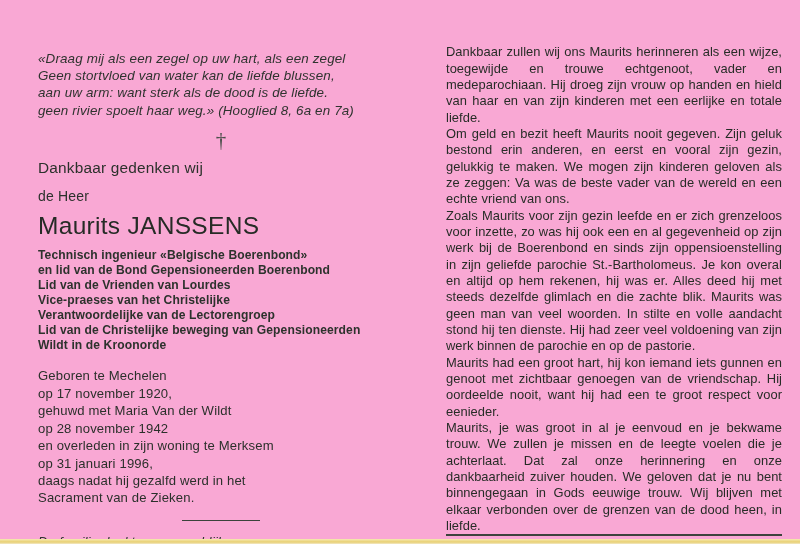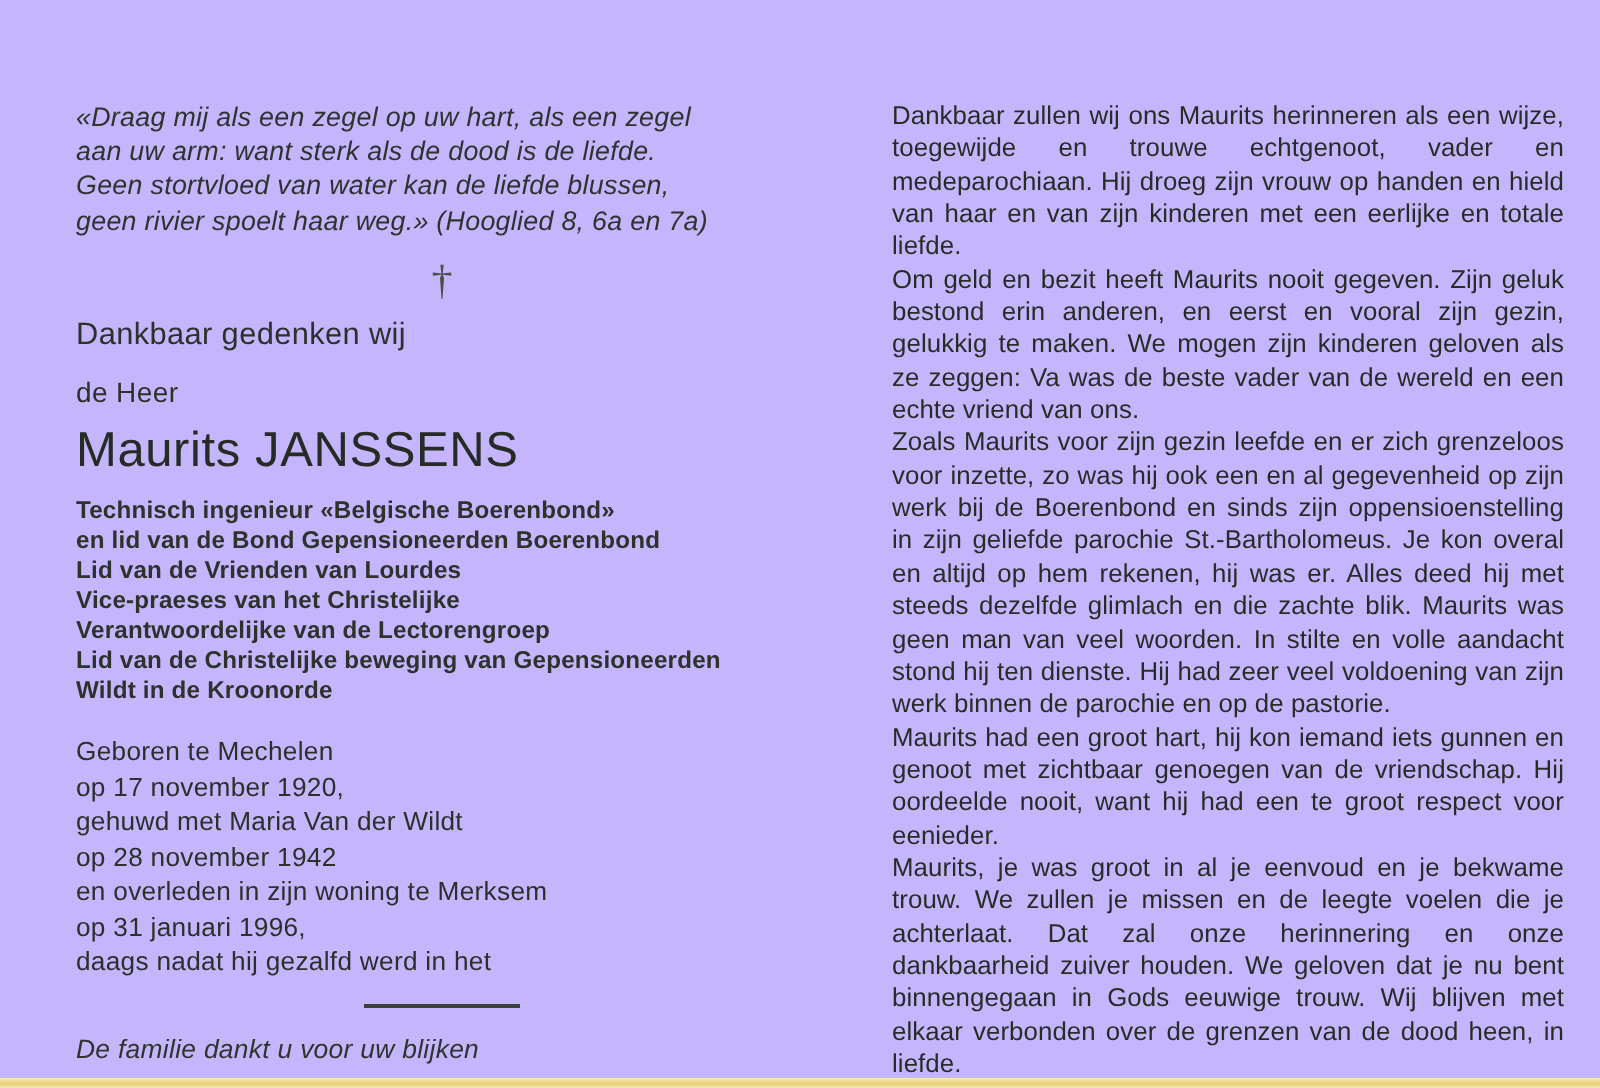--- a/index.html
+++ b/index.html
@@ -7,21 +7,21 @@
     padding: 0;
     background: #ffffff;
   }
   body {
     font-family: "Liberation Sans", sans-serif;
   }
   .card {
     position: relative;
     width: 800px;
     height: 544px;
-    background: #c4b5fd;
+    background: #f9a8d4;
     overflow: hidden;
     box-sizing: border-box;
   }
   .bottom-strip {
     position: absolute;
     left: 0;
     right: 0;
     bottom: 0;
     height: 5px;
     background: linear-gradient(to bottom, #f6ebb4 0%, #e8cf72 60%, #f3e9c6 100%);
@@ -37,20 +37,21 @@
     box-sizing: border-box;
     position: relative;
   }
   .col-right {
     width: 376px;
     padding: 50px 18px 0 22px;
     box-sizing: border-box;
     position: relative;
     display: flex;
     flex-direction: column;
+    justify-content: center;
   }
 
   
   .verse {
     font-style: italic;
     font-size: 13.4px;
     line-height: 17.2px;
     color: #2f332f;
     text-align: left;
     letter-spacing: 0.15px;
@@ -141,22 +142,22 @@
 </head>
 <body>
 
 <div class="card">
   <div class="columns">
 
     <div class="col-left">
 
       <div class="verse">
         <div>«Draag mij als een zegel op uw hart, als een zegel</div>
+        <div>Geen stortvloed van water kan de liefde blussen,</div>
         <div>aan uw arm: want sterk als de dood is de liefde.</div>
-        <div>Geen stortvloed van water kan de liefde blussen,</div>
         <div>geen rivier spoelt haar weg.» (Hooglied 8, 6a en 7a)</div>
       </div>
 
       <div class="cross">†</div>
 
       <div class="ctr dankbaar">Dankbaar gedenken wij</div>
       <div class="ctr deheer">de Heer</div>
       <div class="ctr name">Maurits JANSSENS</div>
 
       <div class="ctr titles">
@@ -170,20 +171,21 @@
       </div>
 
       <div class="ctr dates">
         <div>Geboren te Mechelen</div>
         <div>op 17 november 1920,</div>
         <div>gehuwd met Maria Van der Wildt</div>
         <div>op 28 november 1942</div>
         <div>en overleden in zijn woning te Merksem</div>
         <div>op 31 januari 1996,</div>
         <div>daags nadat hij gezalfd werd in het</div>
+        <div>Sacrament van de Zieken.</div>
       </div>
 
       <div class="rule-short"></div>
 
       <div class="ctr thanks">
         <div>De familie dankt u voor uw blijken</div>
 
       </div>
 
     </div>

